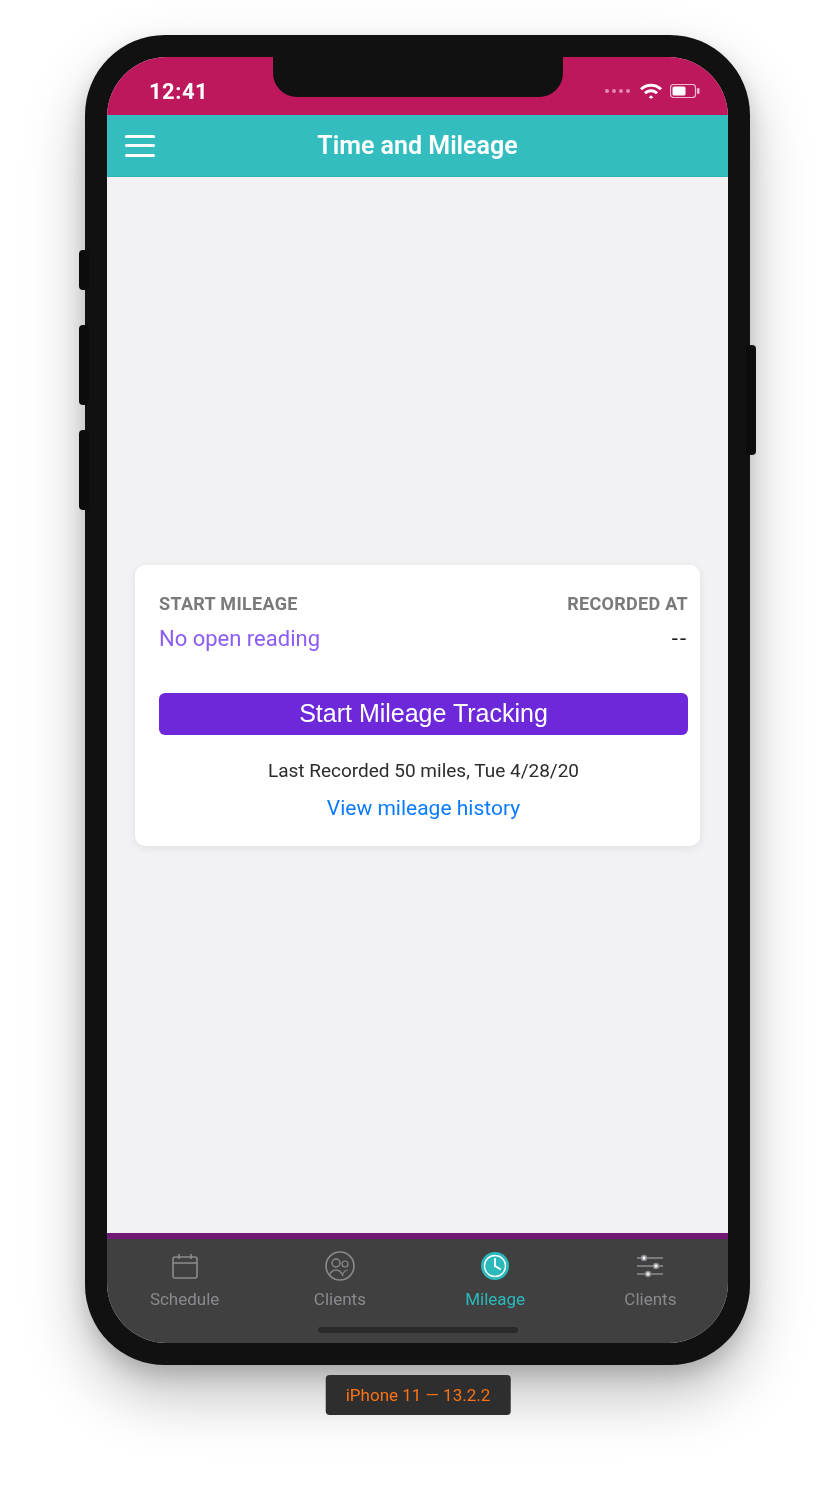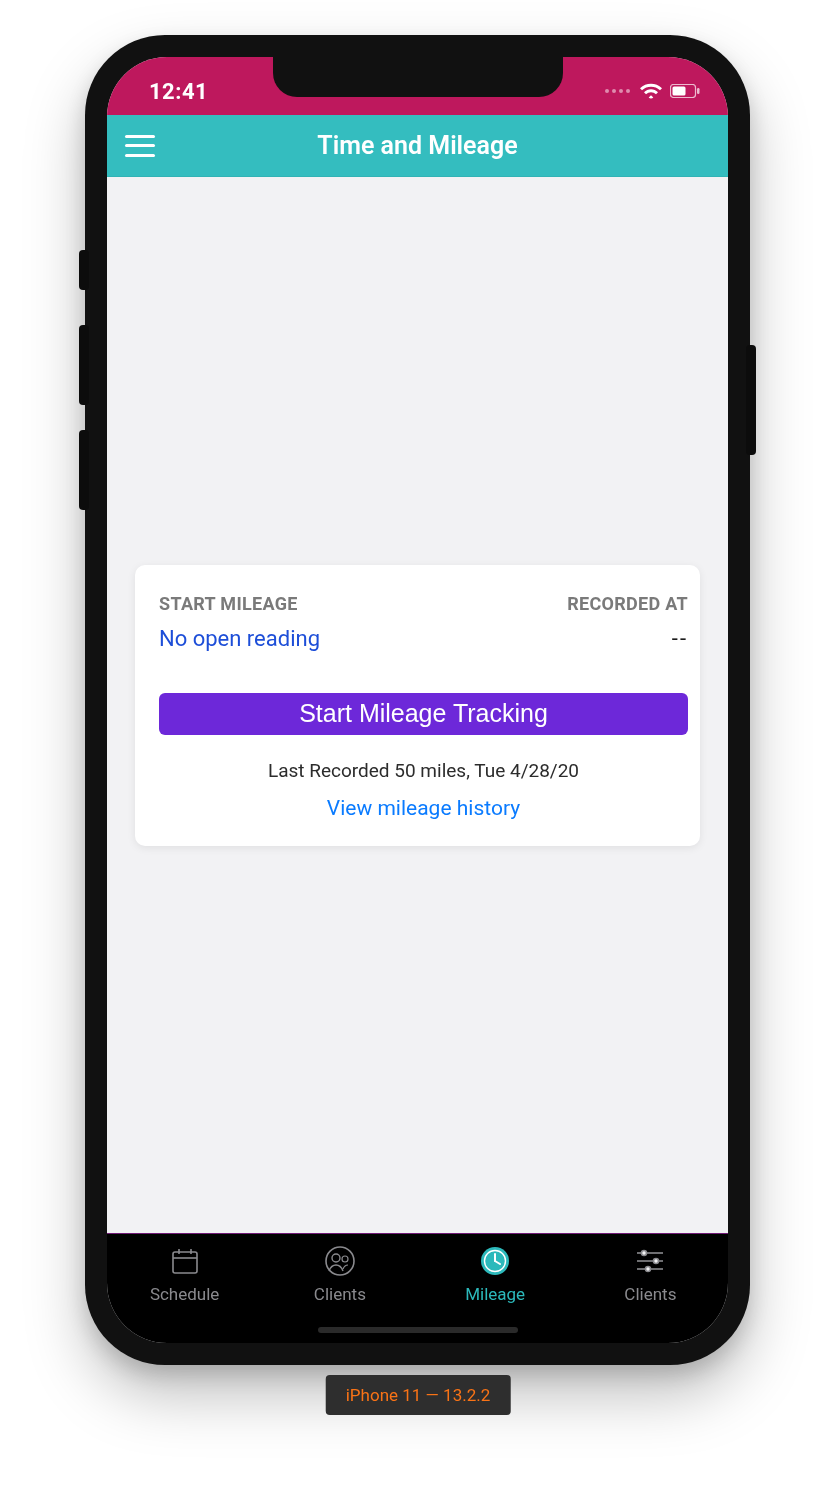--- a/index.html
+++ b/index.html
@@ -158,21 +158,21 @@
     letter-spacing: 0.3px;
   }
   .value-row {
     margin-top: 12px;
     display: flex;
     justify-content: space-between;
     align-items: baseline;
   }
   .reading {
     font-size: 22px;
-    color: #1d4ed8;
+    color: #8b5cf6;
   }
   .recorded-val {
     font-size: 22px;
     color: #1b1b1b;
     letter-spacing: 2px;
   }
   .primary-btn {
     margin-top: 42px;
     width: 100%;
     background: #6d28d9;
@@ -199,22 +199,22 @@
     text-decoration: none;
     cursor: pointer;
   }
 
   
   .tabbar {
     position: absolute;
     bottom: 0;
     left: 0; right: 0;
     height: 110px;
-    background: #000000;
-    border-top: 1px solid #701a75;
+    background: #404040;
+    border-top: 6px solid #701a75;
     display: flex;
     justify-content: space-between;
     align-items: flex-start;
     padding-top: 10px;
   }
   .tab {
     flex: 1;
     display: flex;
     flex-direction: column;
     align-items: center;

